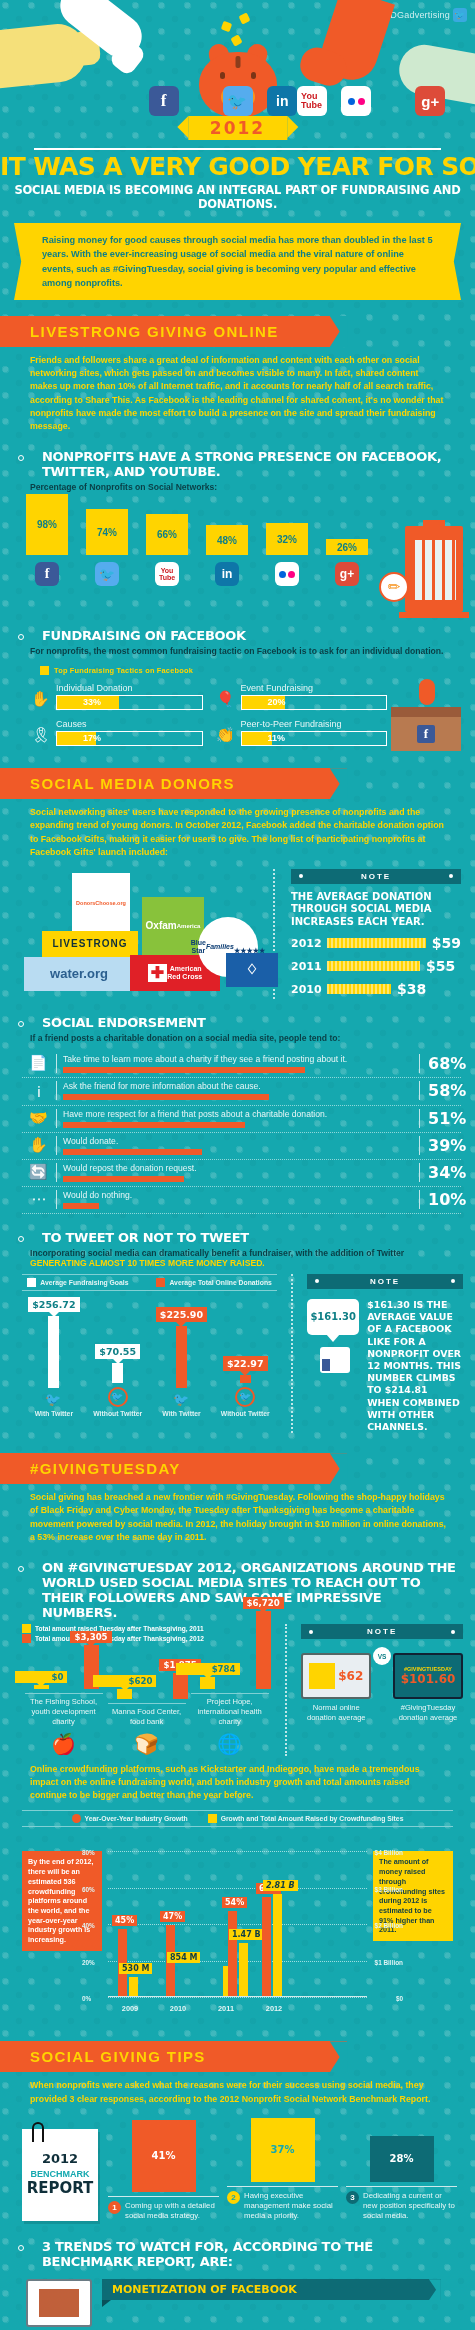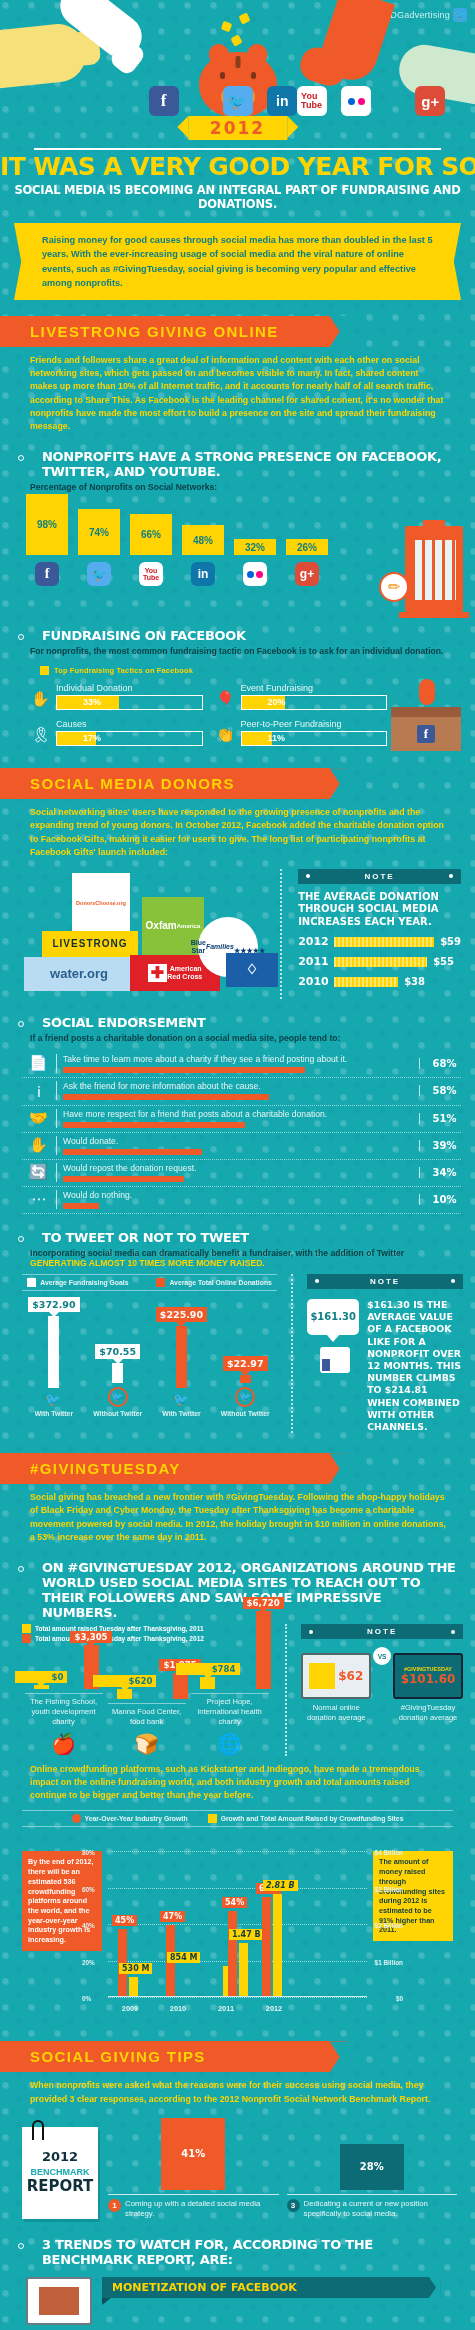--- a/index.html
+++ b/index.html
@@ -131,21 +131,21 @@
 
   .sub-head { color:#fff; font-weight:bold; font-size:13px; padding: 16px 18px 0 42px;
     font-family:"DejaVu Sans", sans-serif; letter-spacing:-.3px; position:relative;}
   .sub-head .bullet{ position:absolute; left:18px; top:22px; width:6px;height:6px;
     border:1.5px solid #fff; border-radius:50%;}
   .sub-note { color:#0c3a4d; font-weight:bold; font-size:8.6px; padding: 3px 28px 0 30px; }
   .sub-note.dk { color:#0a3f46; }
 
   
   .net-wrap { position:relative; padding: 8px 16px 0 26px; height: 132px;}
-  .net-bars { display:flex; align-items:flex-end; gap: 10px; height: 86px;}
+  .net-bars { display:flex; align-items:flex-end; gap: 18px; height: 86px;}
   .net-col { width: 42px; text-align:center;}
   .net-bar { background:#ffd400; color:#0f7f86; font-weight:bold; font-size:10px;
     display:flex; align-items:center; justify-content:center; }
   .net-ico { margin-top:7px; display:flex; justify-content:center;}
   .building { position:absolute; right:12px; bottom:12px; width:58px; height:86px;}
   .bld-body{ position:absolute; inset:0; background:#f05a28; border-radius:2px;}
   .bld-win{ position:absolute; top:14px; left:7px; right:7px; bottom:12px; background:#e8f3f3;}
   .bld-win:before{content:""; position:absolute; inset:0;
     background: repeating-linear-gradient(90deg,#f05a28 0 3px, transparent 3px 10px);}
   .bld-roof{ position:absolute; top:-6px; left:18px; width:22px;height:7px;background:#f05a28;}
@@ -187,31 +187,31 @@
   .note-hdr .d{ position:absolute; top:50%; transform:translateY(-50%); width:4px;height:4px;
     border-radius:50%; background:#fff;}
   .note-hdr .d.l{left:8px;} .note-hdr .d.r{right:8px;}
   .note-title{ color:#fff; font-weight:bold; font-size:10px; line-height:1.25; margin-top:7px;
     font-family:"DejaVu Sans",sans-serif;}
   .yr-row{ display:flex; align-items:center; gap:6px; margin-top:7px;}
   .yr-lab{ color:#fff; font-weight:bold; font-size:11px; width:30px;
     font-family:"DejaVu Sans",sans-serif;}
   .yr-bar{ height:10px; background:#ffd400;
     background-image: repeating-linear-gradient(90deg, rgba(255,255,255,.45) 0 2px, transparent 2px 4px);}
-  .yr-val{ color:#fff; font-weight:bold; font-size:10px; font-family:"DejaVu Sans",sans-serif;}
+  .yr-val{ color:#fff; font-weight:bold; font-size:14px; font-family:"DejaVu Sans",sans-serif;}
   .divider-dotted{ border-left:2px dotted #bfe7e9; margin:0 8px;}
 
   
   .endorse{ padding: 8px 14px 0 22px;}
   .end-row{ display:flex; align-items:center; border-bottom:1.5px dotted #8fd7da; padding:3px 0 4px 0;}
   .end-ico{ width:34px; text-align:center; font-size:15px;}
   .end-mid{ flex:1; border-left:1.5px solid #bfe7e9; padding-left:6px;}
   .end-tx{ color:#e9f7f7; font-size:8.6px; }
   .end-bar{ height:6px; background:#f05a28; margin-top:3px;}
-  .end-pct{ width:42px; text-align:center; color:#fff; font-weight:bold; font-size:10px;
+  .end-pct{ width:42px; text-align:left; color:#fff; font-weight:bold; font-size:16px;
     border-left:1.5px solid #bfe7e9; padding-left:8px; font-family:"DejaVu Sans",sans-serif;}
 
   
   .tweet-area{ display:flex; padding:6px 12px 0 22px; gap:6px;}
   .tweet-chart{ width:262px; }
   .tl-row{ display:flex; justify-content:center; gap:28px; border-top:1px solid #7fd0d4;
     border-bottom:1px solid #7fd0d4; padding:3px 0; margin-bottom:6px;}
   .tl-item{ display:flex; align-items:center; gap:4px; font-size:6.8px; color:#e6f6f6; font-weight:bold;}
   .tbars{ display:flex; align-items:flex-end; justify-content:space-around; height:120px;}
   .tb{ width:52px; text-align:center; position:relative;}
@@ -409,21 +409,21 @@
               <div class="soc-ico si-yt" style="width:24px;height:24px;font-size:7px;margin:0;">You<br>Tube</div>
             </div>
    </div>
           <div class="net-col">
      <div class="net-bar" style="height:30px;">48%</div>
      <div class="net-ico">
               <div class="soc-ico si-in" style="width:24px;height:24px;font-size:12px;margin:0;">in</div>
             </div>
    </div>
           <div class="net-col">
-     <div class="net-bar" style="height:16px;">32%</div>
+     <div class="net-bar" style="height:32px;">32%</div>
      <div class="net-ico">
               <div class="soc-ico si-fl" style="width:24px;height:24px;margin:0;">
                 <span class="fl-dot" style="background:#0063dc;"></span>
                 <span class="fl-dot" style="background:#ff0084;margin-left:2px;"></span>
               </div>
             </div>
    </div>
           <div class="net-col">
      <div class="net-bar" style="height:16px;">26%</div>
      <div class="net-ico">
@@ -604,21 +604,21 @@
      <span class="legend-sw" style="background:#ffffff"></span>
      <span>Average Fundraising Goals</span>
             </div>
             <div class="tl-item">
      <span class="legend-sw" style="background:#f05a28"></span>
      <span>Average Total Online Donations</span>
             </div>
           </div>
         <div class="tbars" id="tweet-bars">
             <div class="tb">
-     <div class="tb-cal w">$372.90</div>
+     <div class="tb-cal w">$256.72</div>
      <div class="tb-stem w" style="height:72px"></div>
      <div class="tb-bird ">🐦</div>
      <div class="tb-cap">With Twitter</div>
    </div>
             <div class="tb">
      <div class="tb-cal w">$70.55</div>
      <div class="tb-stem w" style="height:20px"></div>
      <div class="tb-bird circ">🐦</div>
      <div class="tb-cap">Without Twitter</div>
    </div>
@@ -840,20 +840,27 @@
       </div>
       <div class="tips-cols" id="tips-cols">
           <div class="tip">
      <div class="tip-bar" style="height:72px;background:#f05a28;color:#fff">41%</div>
      <div class="tip-under">
        <span class="tip-num" style="background:#f05a28;color:#fff">1</span>
        <span class="tip-tx">Coming up with a detailed social media strategy.</span>
      </div>
    </div>
           <div class="tip">
+     <div class="tip-bar" style="height:64px;background:#ffd400;color:#15a8af">37%</div>
+     <div class="tip-under">
+       <span class="tip-num" style="background:#ffd400;color:#15a8af">2</span>
+       <span class="tip-tx">Having executive management make social media a priority.</span>
+     </div>
+   </div>
+          <div class="tip">
      <div class="tip-bar" style="height:46px;background:#0d6b75;color:#fff">28%</div>
      <div class="tip-under">
        <span class="tip-num" style="background:#0d6b75;color:#fff">3</span>
        <span class="tip-tx">Dedicating a current or new position specifically to social media.</span>
      </div>
    </div>
         </div>
     </div>
 
     <div class="sub-head" style="padding-top:18px;">

